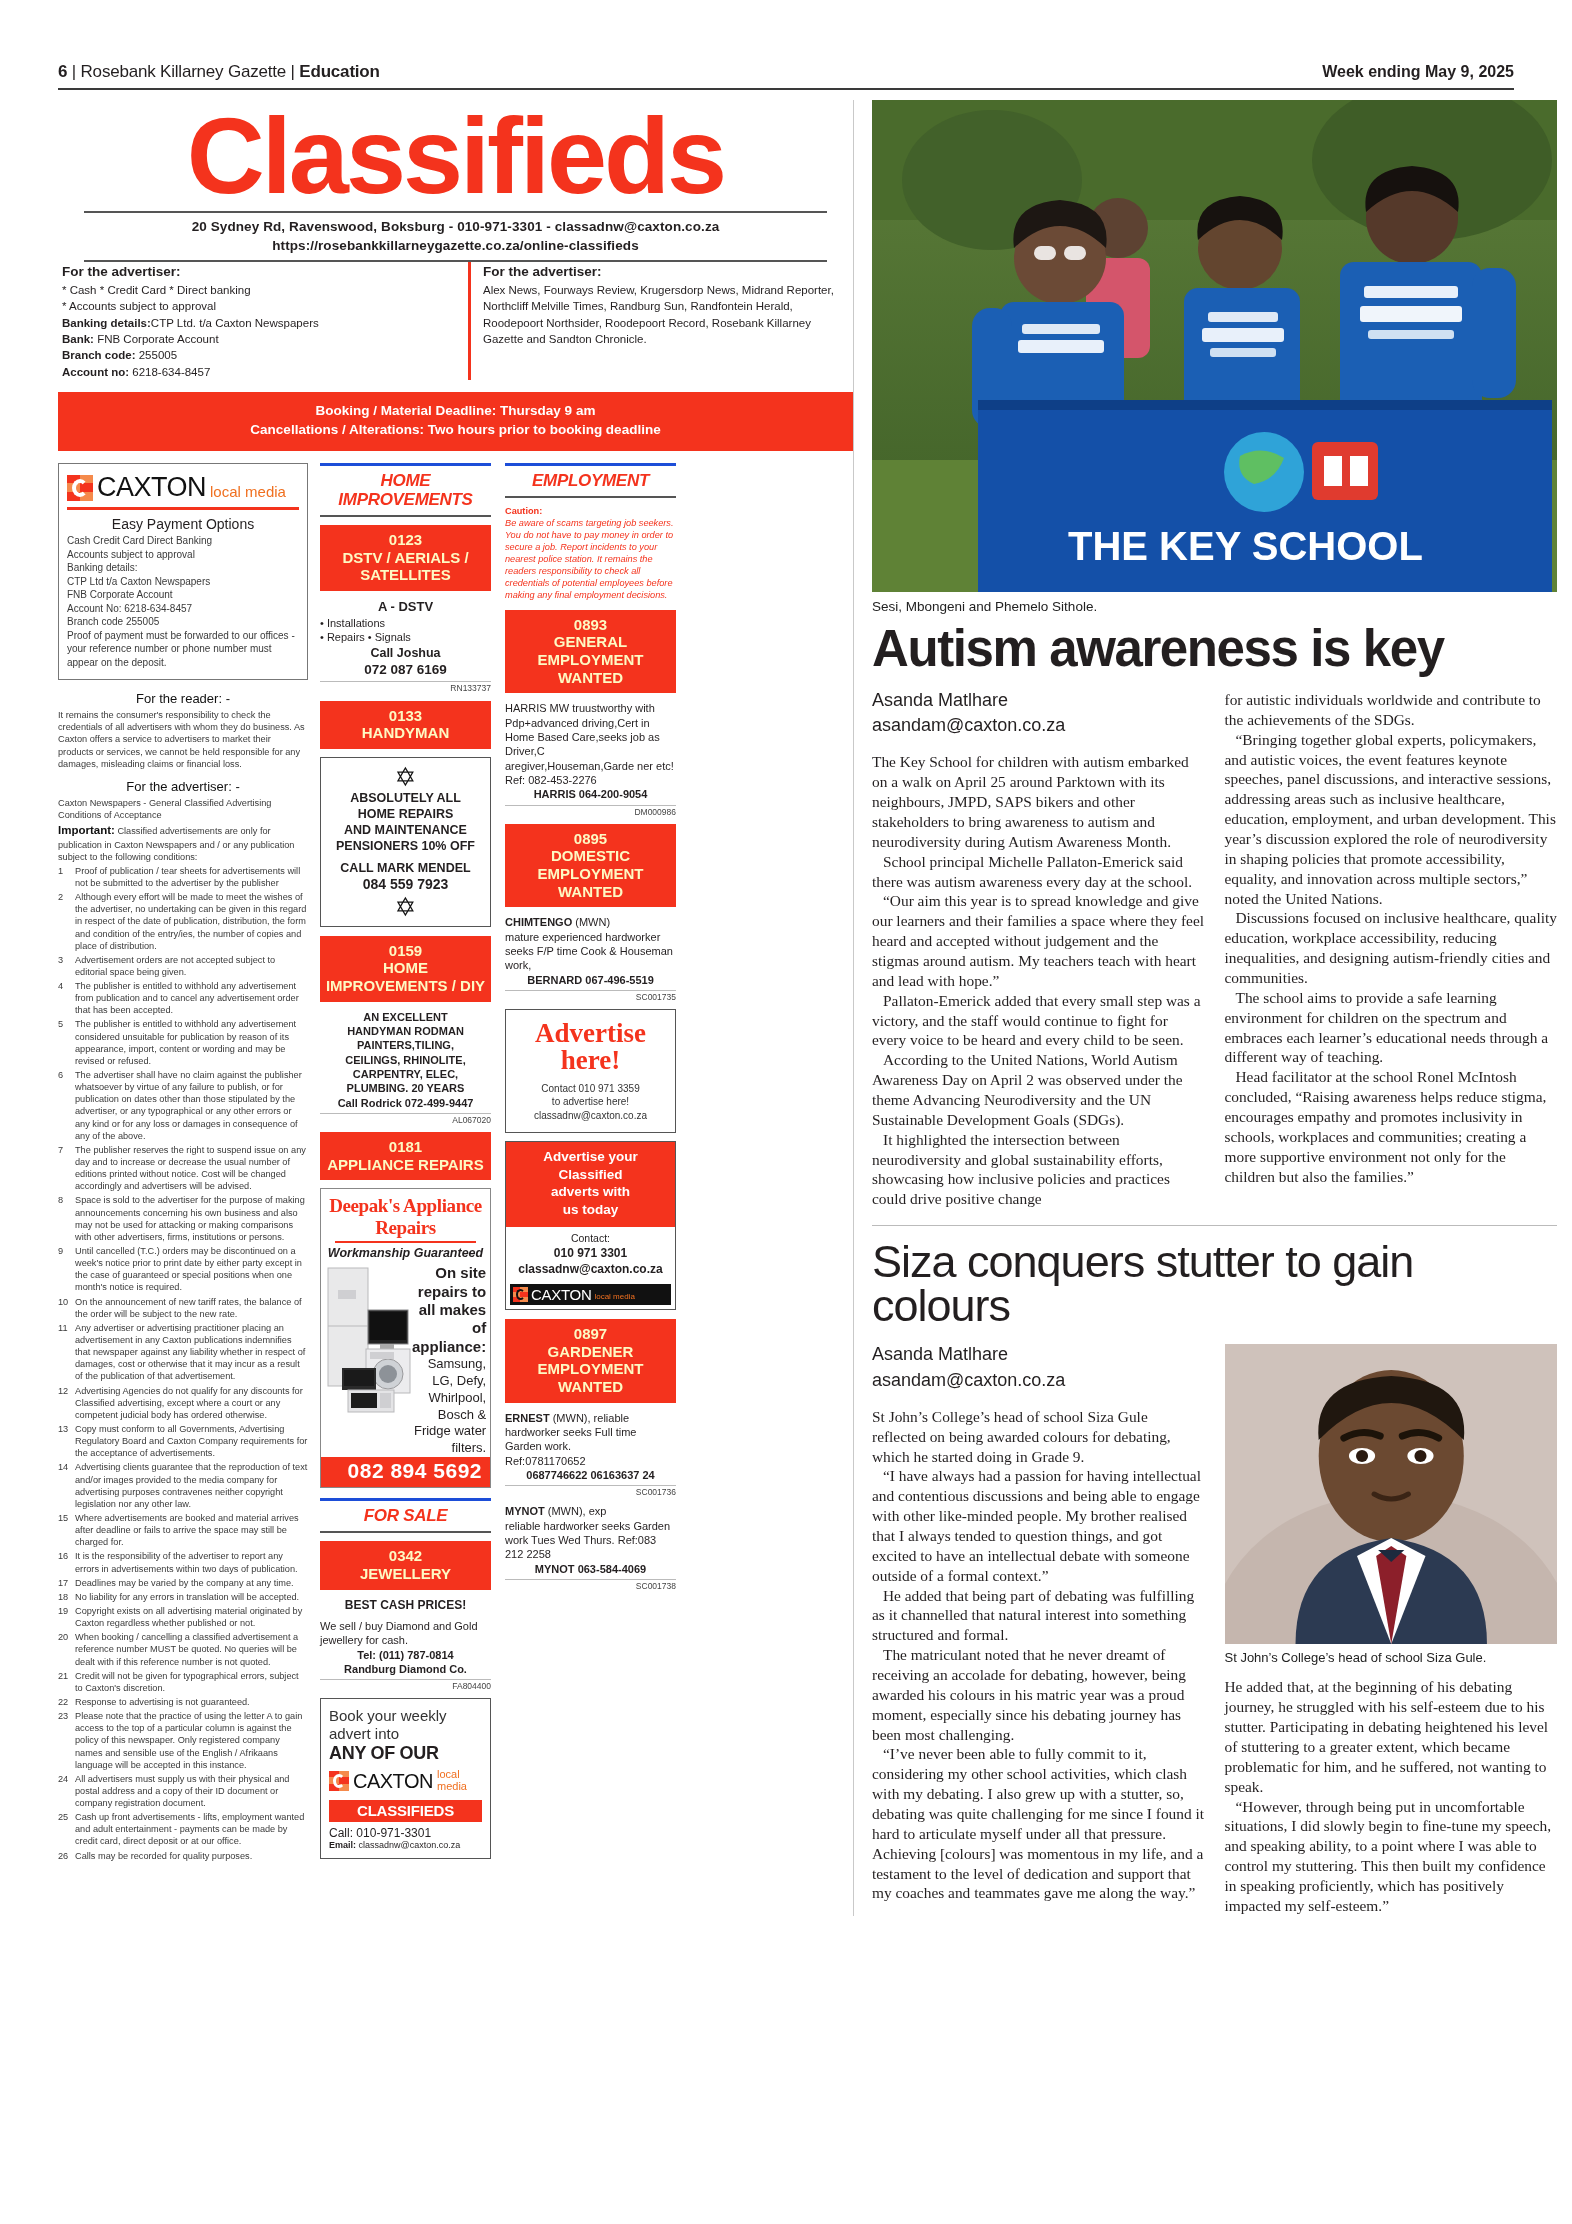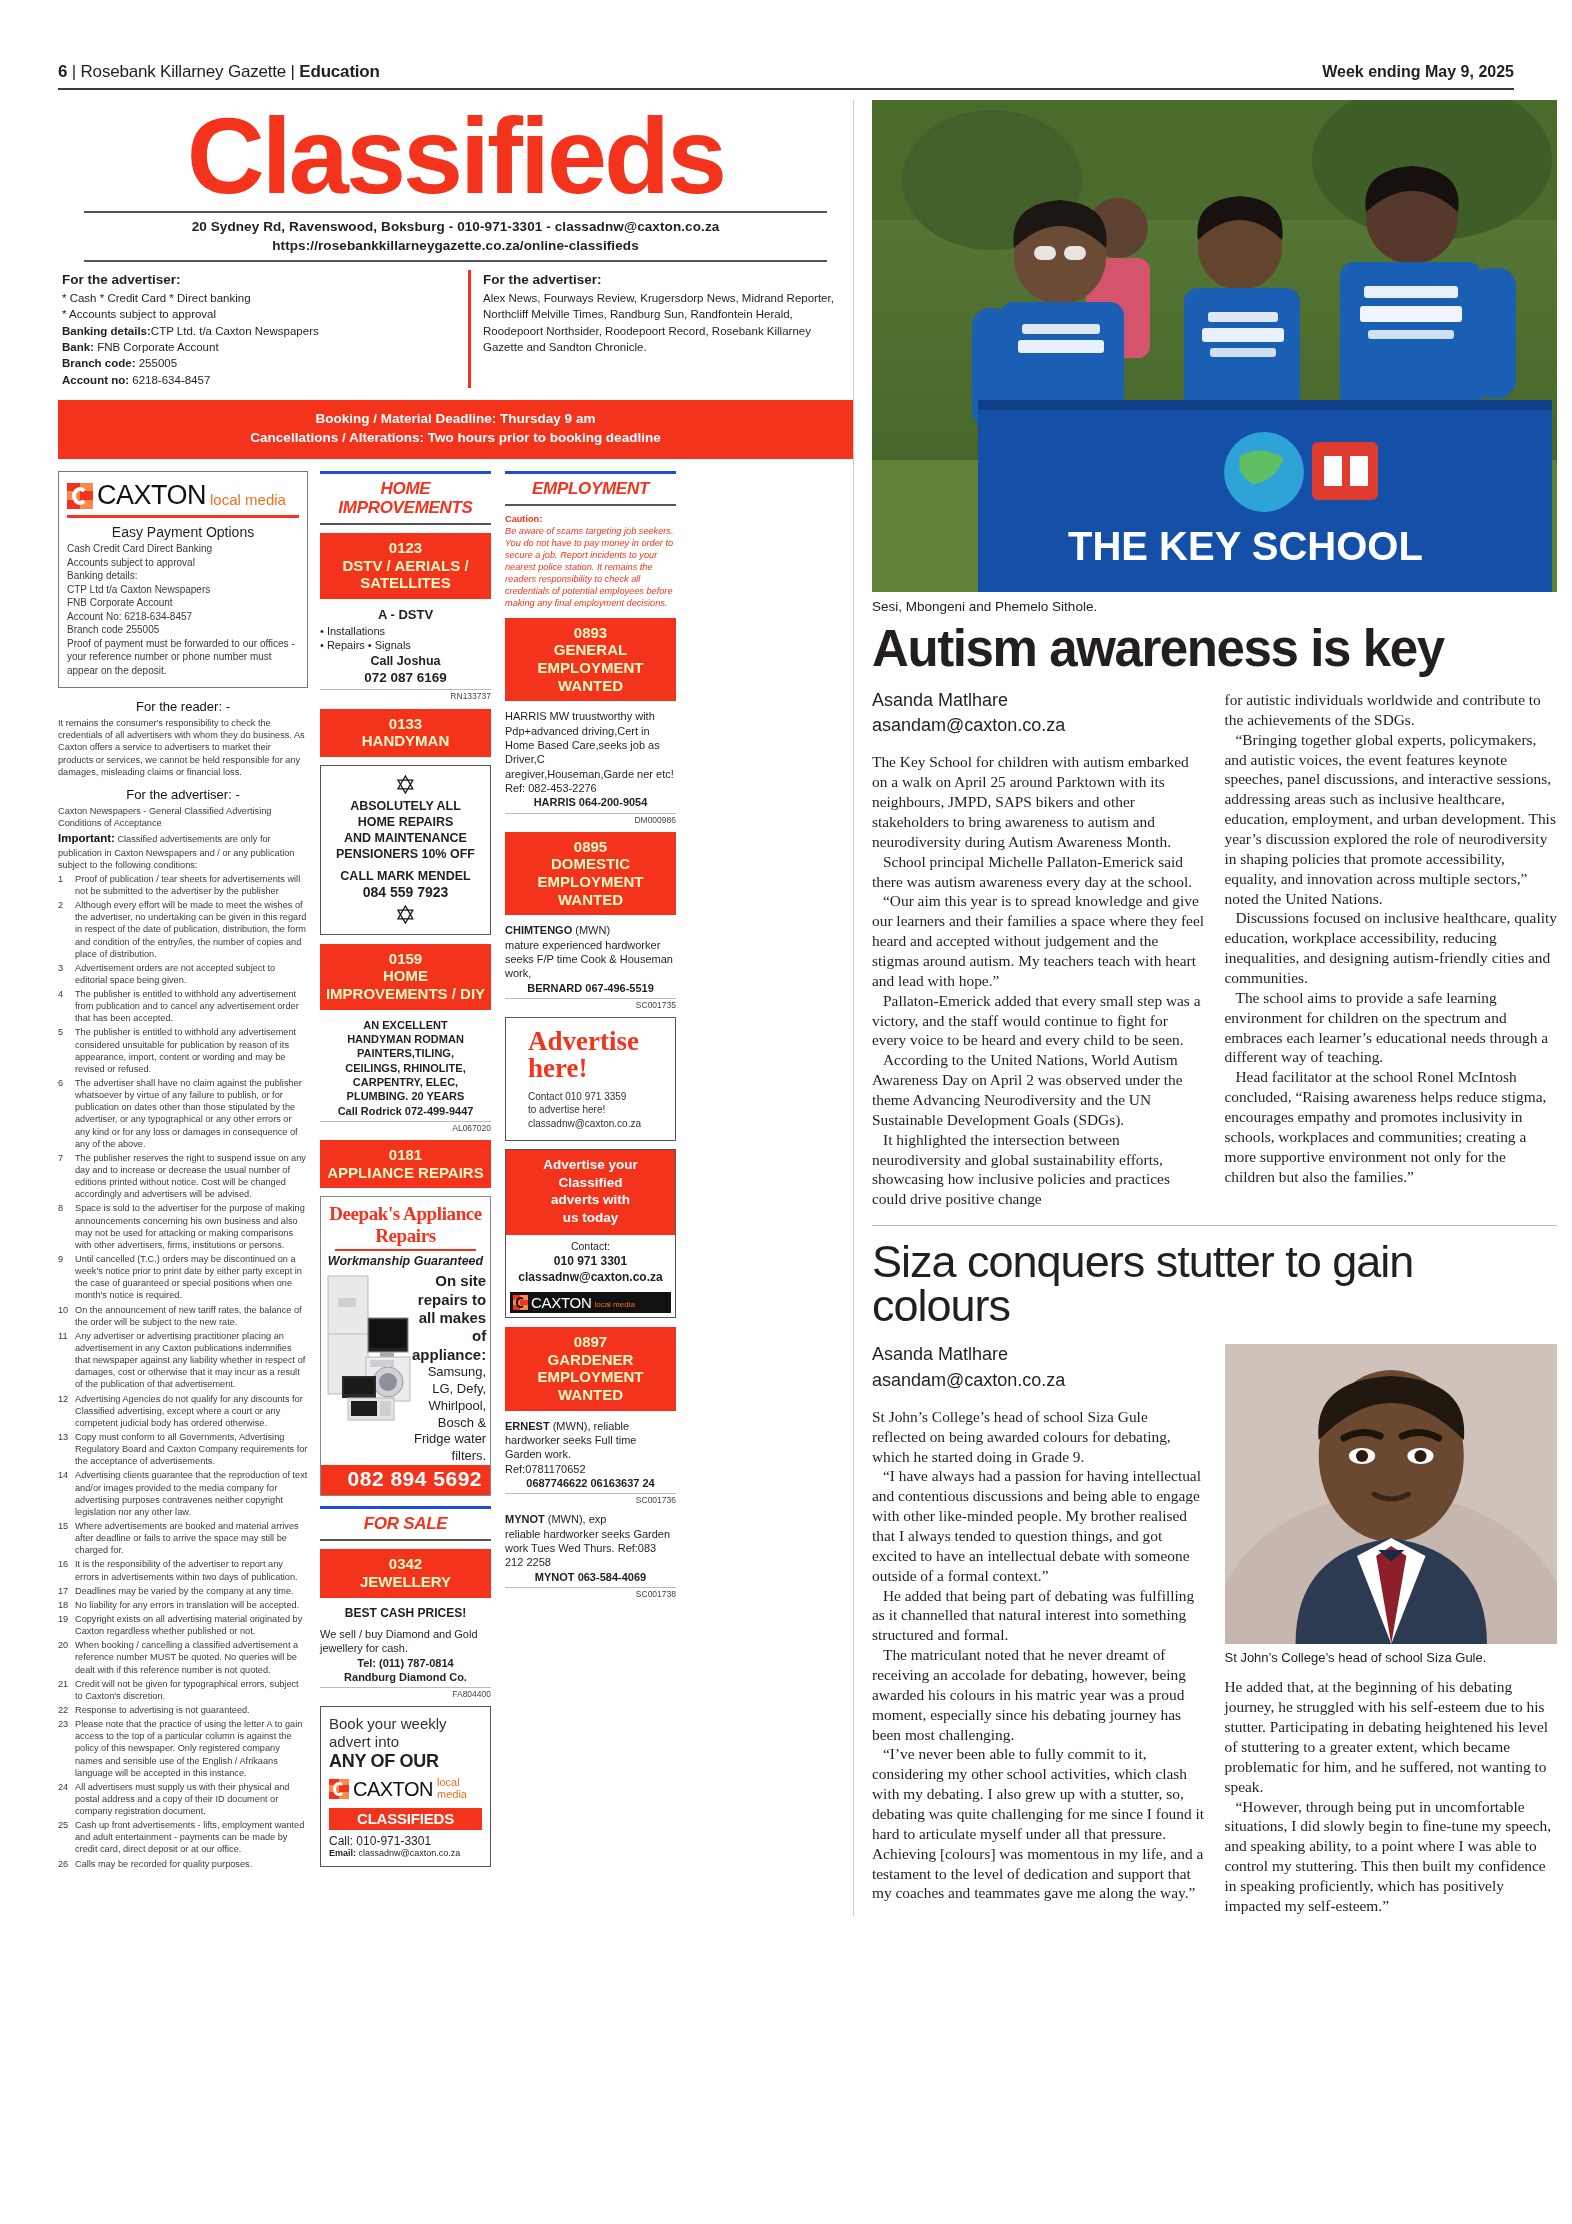--- a/index.html
+++ b/index.html
@@ -29,21 +29,21 @@
   .cls-logo { text-align: center; color: #f4331d; font-weight: 700;
               font-size: 108px; line-height: .92; letter-spacing: -3px;
               font-family: "Liberation Sans Narrow","Liberation Sans",sans-serif;
               margin-top: 6px; }
   .addr-box { border-top: 2px solid #555; border-bottom: 2px solid #555;
               margin: 6px 26px 0 26px; padding: 5px 0 5px 0; text-align: center; }
   .addr-line { font-size: 13.5px; font-weight: 700; line-height: 1.35;
                font-family: "Liberation Sans Narrow","Liberation Sans",sans-serif;
                letter-spacing: .1px; }
 
-  .adv-row { display: flex; margin-top: 8px; padding: 0 4px; gap: 28px; }
+  .adv-row { display: flex; margin-top: 0; padding: 0 4px; gap: 28px; }
   .adv-box { flex: 1; font-size: 11.5px; line-height: 1.42; }
   .adv-box.second { border-left: 3px solid #f4331d; padding-left: 12px; margin-left: 12px; }
   .adv-title { font-weight: 700; font-size: 13.5px; margin-bottom: 1px;
                font-family: "Liberation Sans Narrow","Liberation Sans",sans-serif; }
   .adv-box b { font-weight: 700; }
 
   
   .deadline { background: #f4331d; color: #fff; text-align: center;
               margin-top: 12px; padding: 9px 4px 11px; }
   .deadline div { font-size: 13.5px; font-weight: 700; line-height: 1.45;
@@ -96,21 +96,21 @@
             border-top: 1px solid #bbb; margin-top: 3px; padding-top: 1px; }
   .ad-box { border: 1px solid #555; padding: 6px; margin-bottom: 9px; }
 
   .caution { color: #f4331d; font-size: 9.2px; line-height: 1.3; font-style: italic;
              margin-bottom: 8px; }
   .caution b { font-style: normal; font-weight: 700; }
 
   .star { text-align: center; font-size: 26px; line-height: 1; color: #111; }
   .big-ctr { text-align: center; font-weight: 700; font-size: 12.5px; line-height: 1.28; }
 
-  .advertise-here { border: 1px solid #555; padding: 10px 22px; text-align: left;
+  .advertise-here { border: 1px solid #555; padding: 10px 6px; text-align: center;
                     margin-bottom: 8px; }
   .advertise-here .ah { color: #f4331d; font-weight: 700; font-size: 27px; line-height: 1.0;
                         font-family: "Liberation Serif", serif; }
   .advertise-here .ac { font-size: 10px; line-height: 1.35; margin-top: 8px; color: #333; }
 
   
   .deepak { border: 1px solid #888; margin-bottom: 10px; }
   .deepak .dh { color: #f4331d; font-weight: 700; text-align: center; font-size: 19px;
                 padding: 6px 2px 2px; letter-spacing: -.4px;
                 font-family: "Liberation Serif", serif; }

